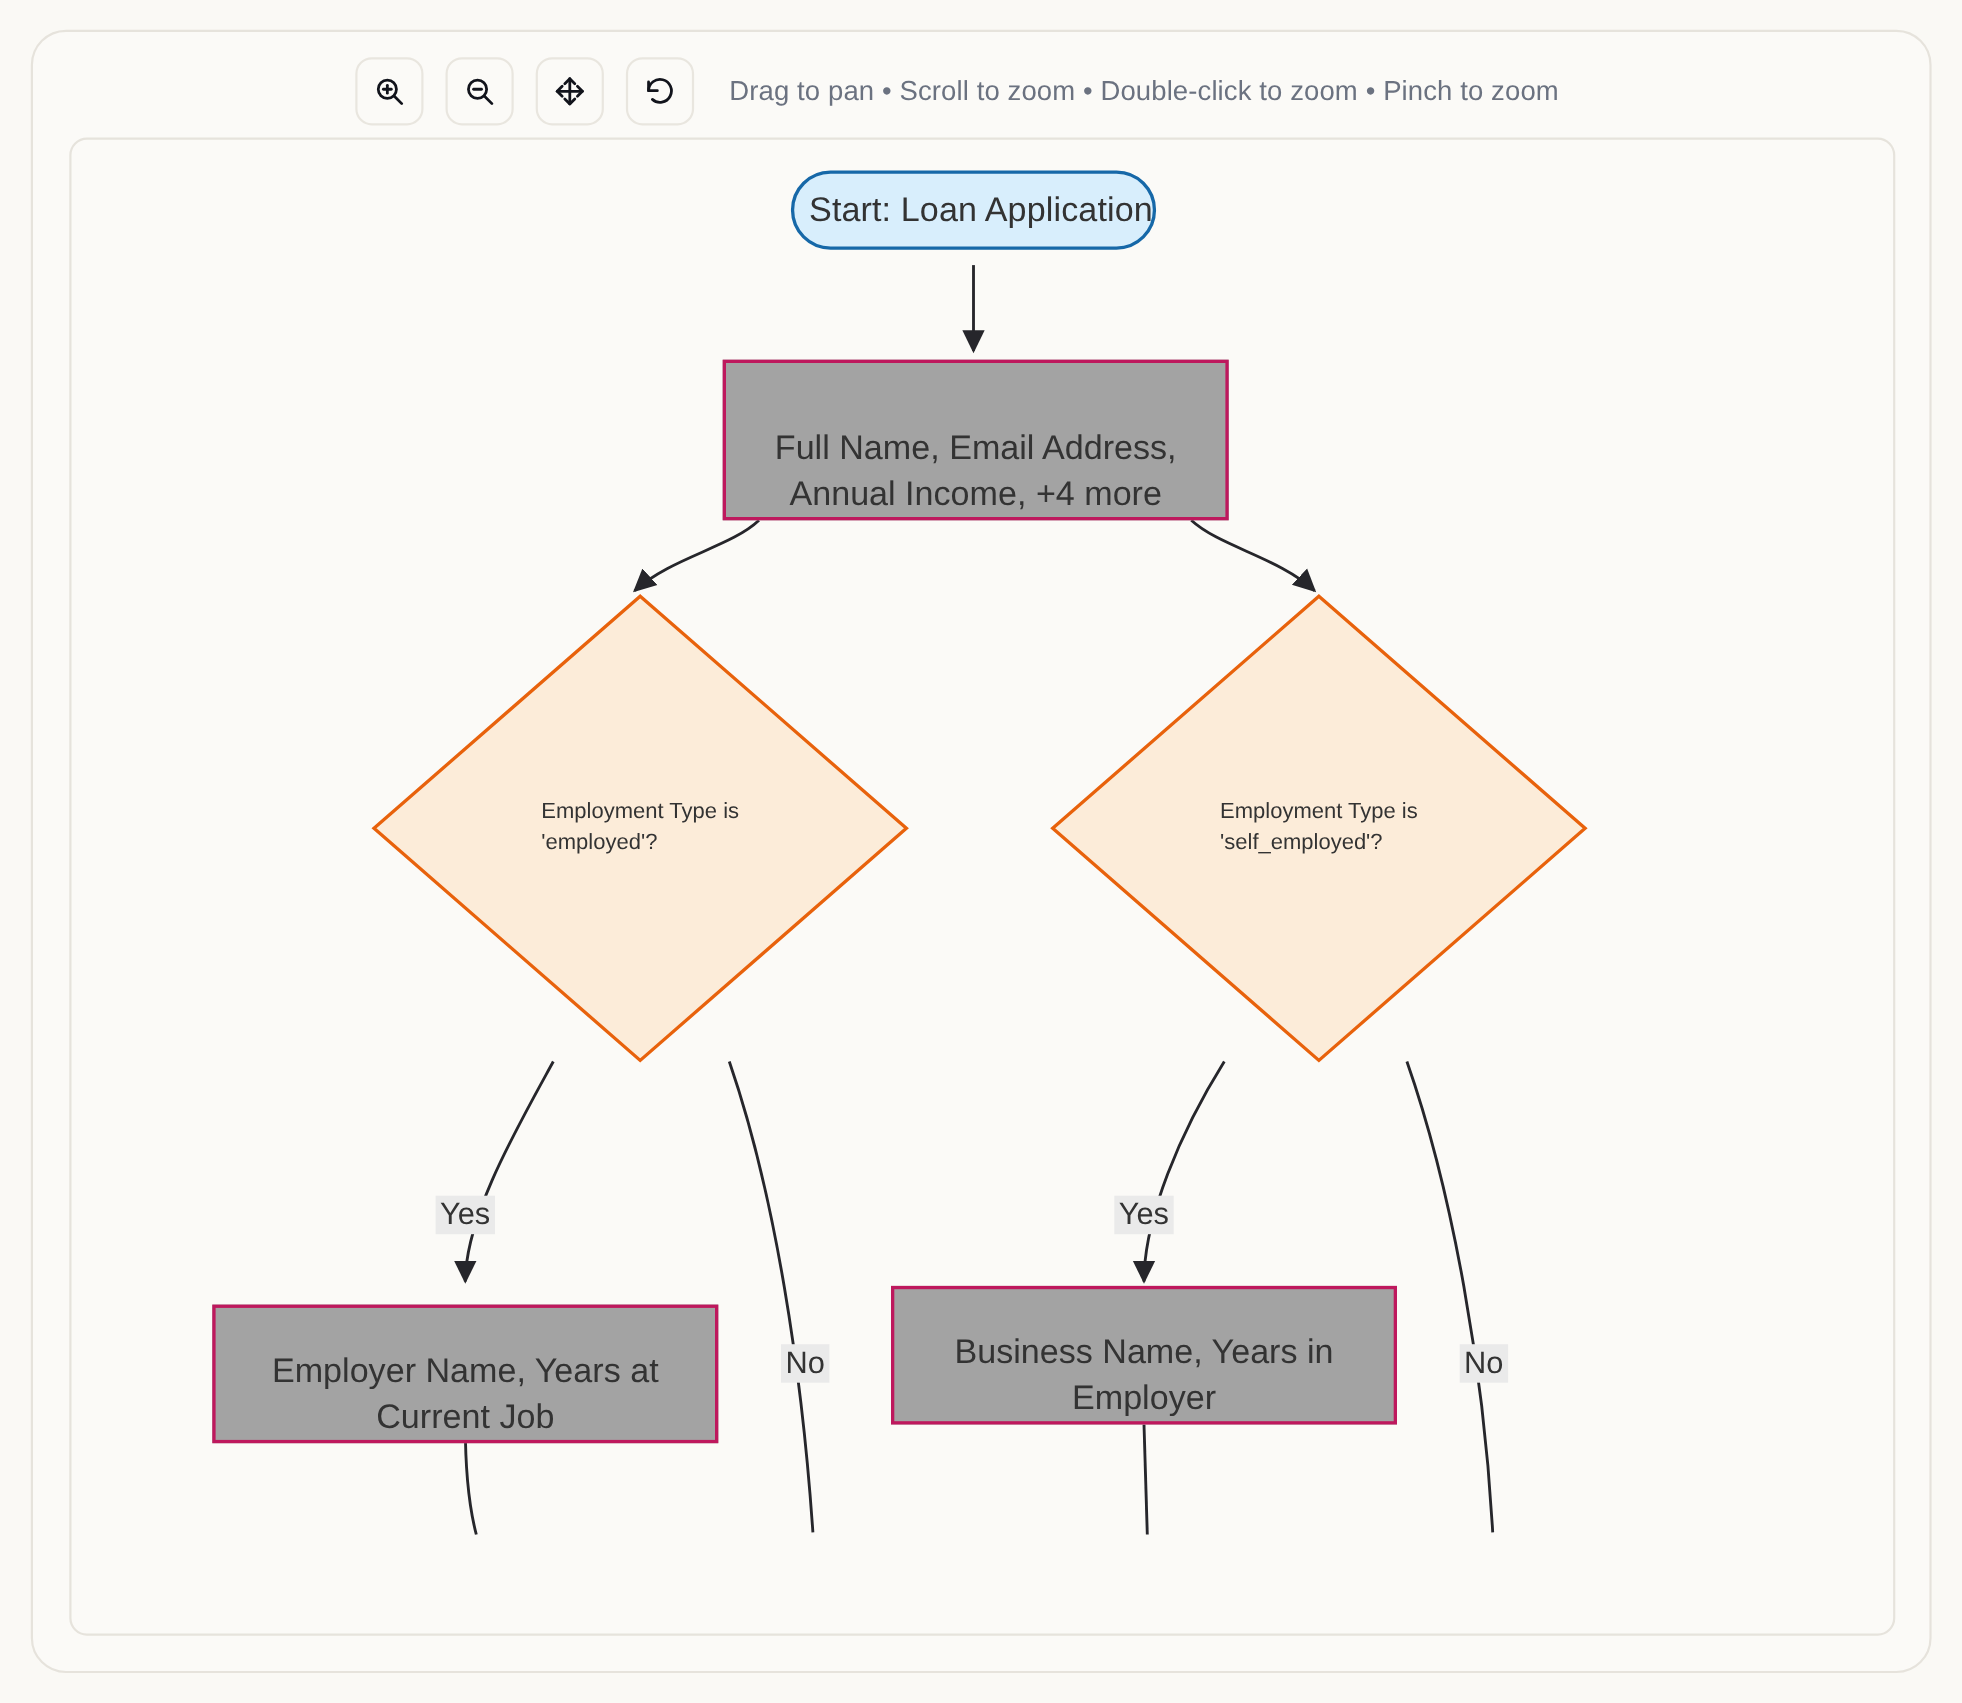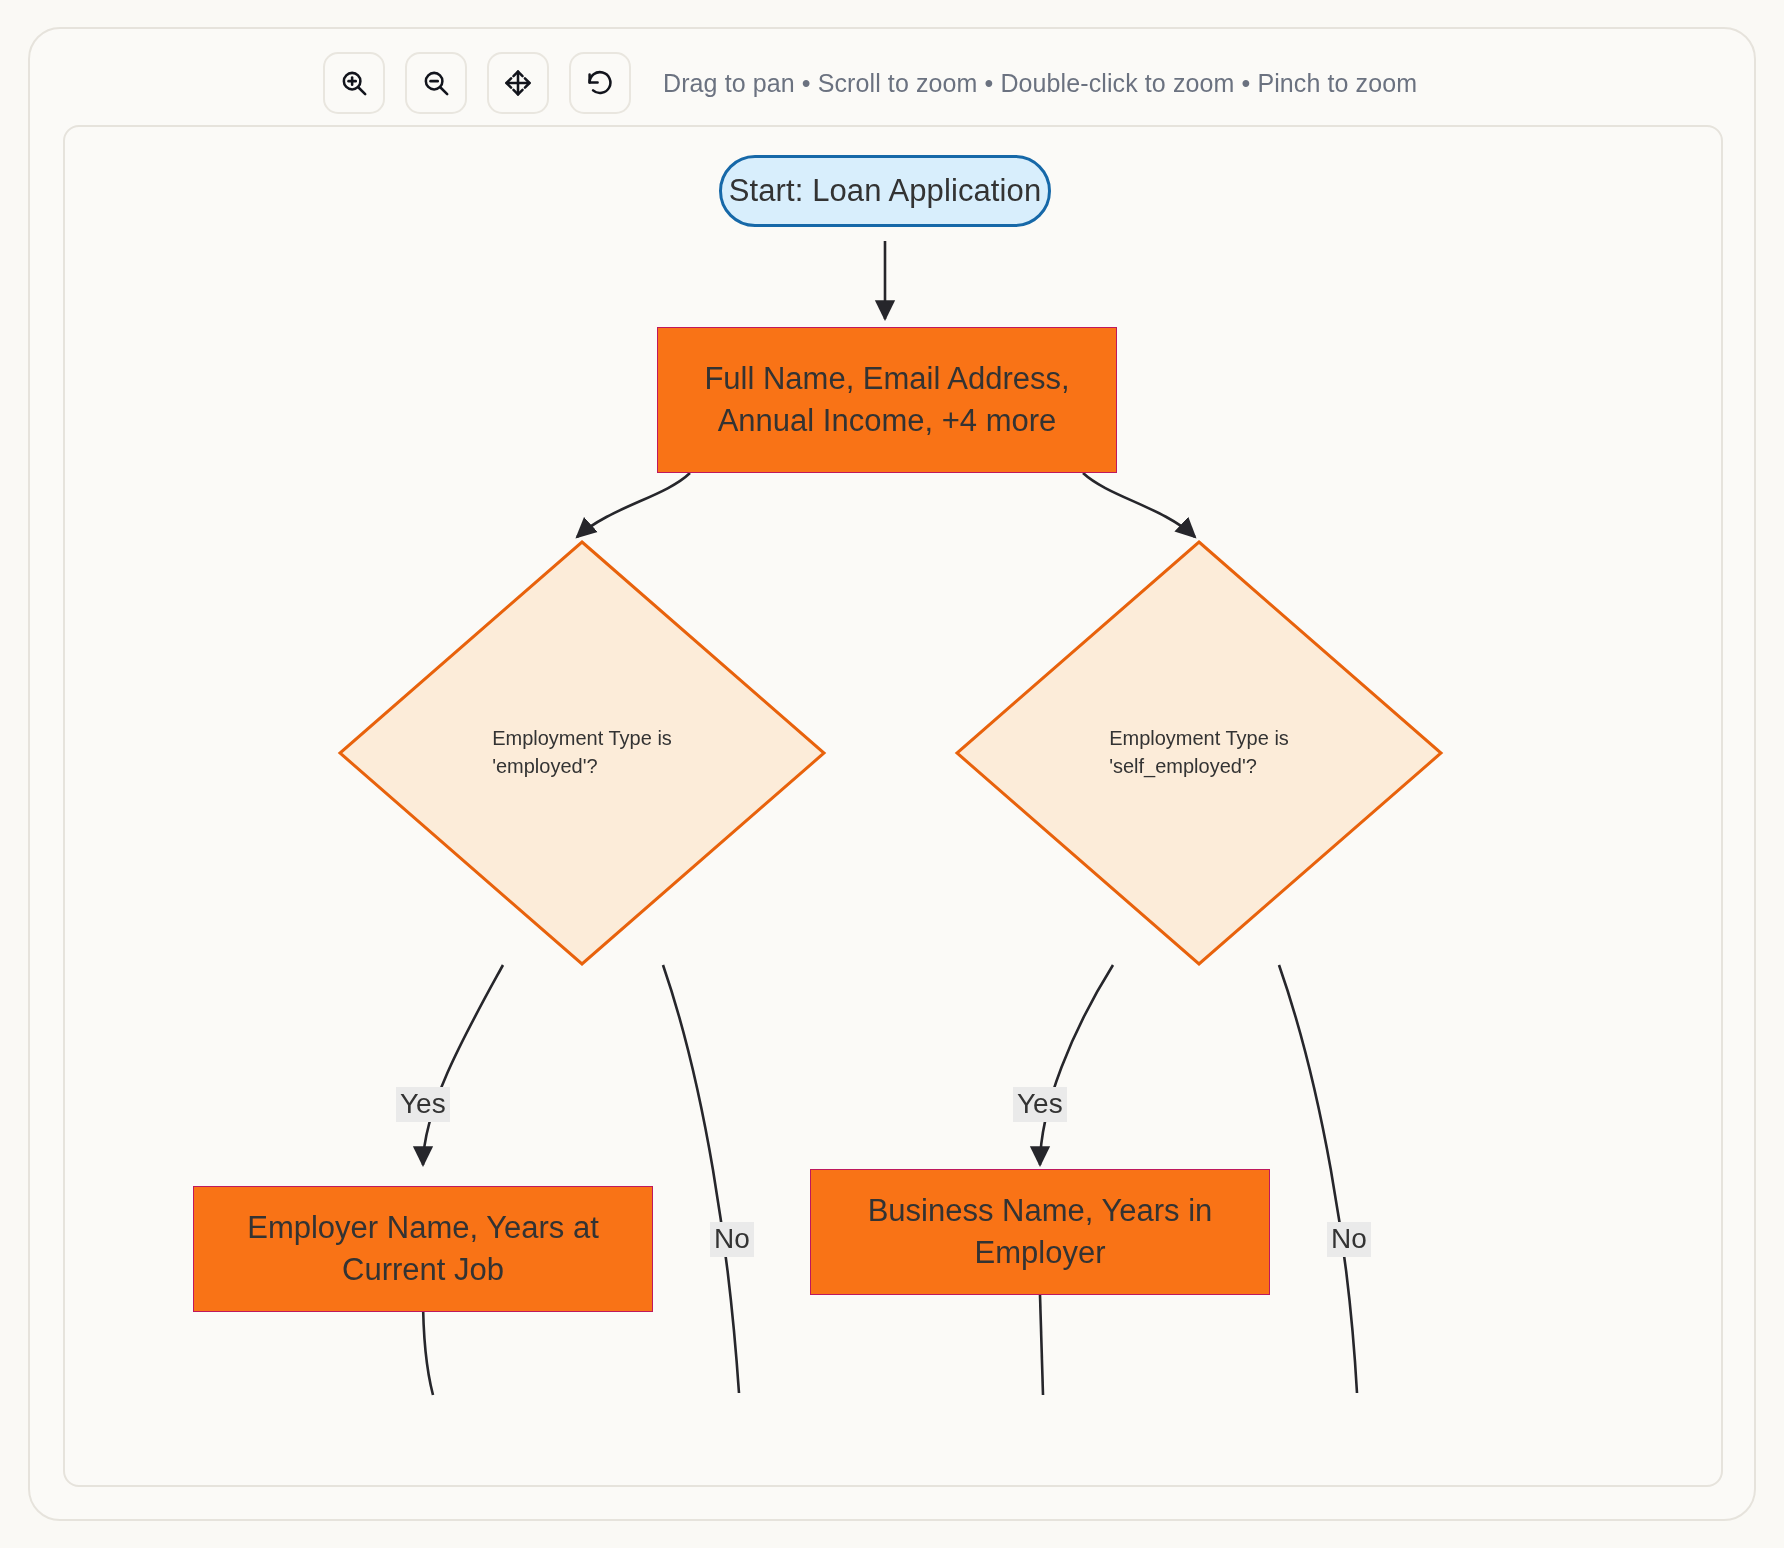--- a/index.html
+++ b/index.html
@@ -91,35 +91,35 @@
     height: 1362px;
     pointer-events: none;
   }
 
   
   .node {
     position: absolute;
     box-sizing: border-box;
     display: flex;
     align-items: center;
-    justify-content: center;
+    justify-content: flex-end;
     text-align: center;
     color: #333333;
     cursor: pointer;
   }
   .node-start {
     background: #d8eefc;
     border: 3px solid #1668a8;
     border-radius: 40px;
     font-size: 31px;
     letter-spacing: 0.1px;
   }
   .node-process {
-    background: #f97316;
-    border: 1px solid #be185d;
+    background: #a3a3a3;
+    border: 3px solid #be185d;
     font-size: 31px;
     line-height: 1.36;
   }
   .node-decision-wrap {
     position: absolute;
     cursor: pointer;
   }
   .node-decision-shape {
     position: absolute;
     left: 0; top: 0;

